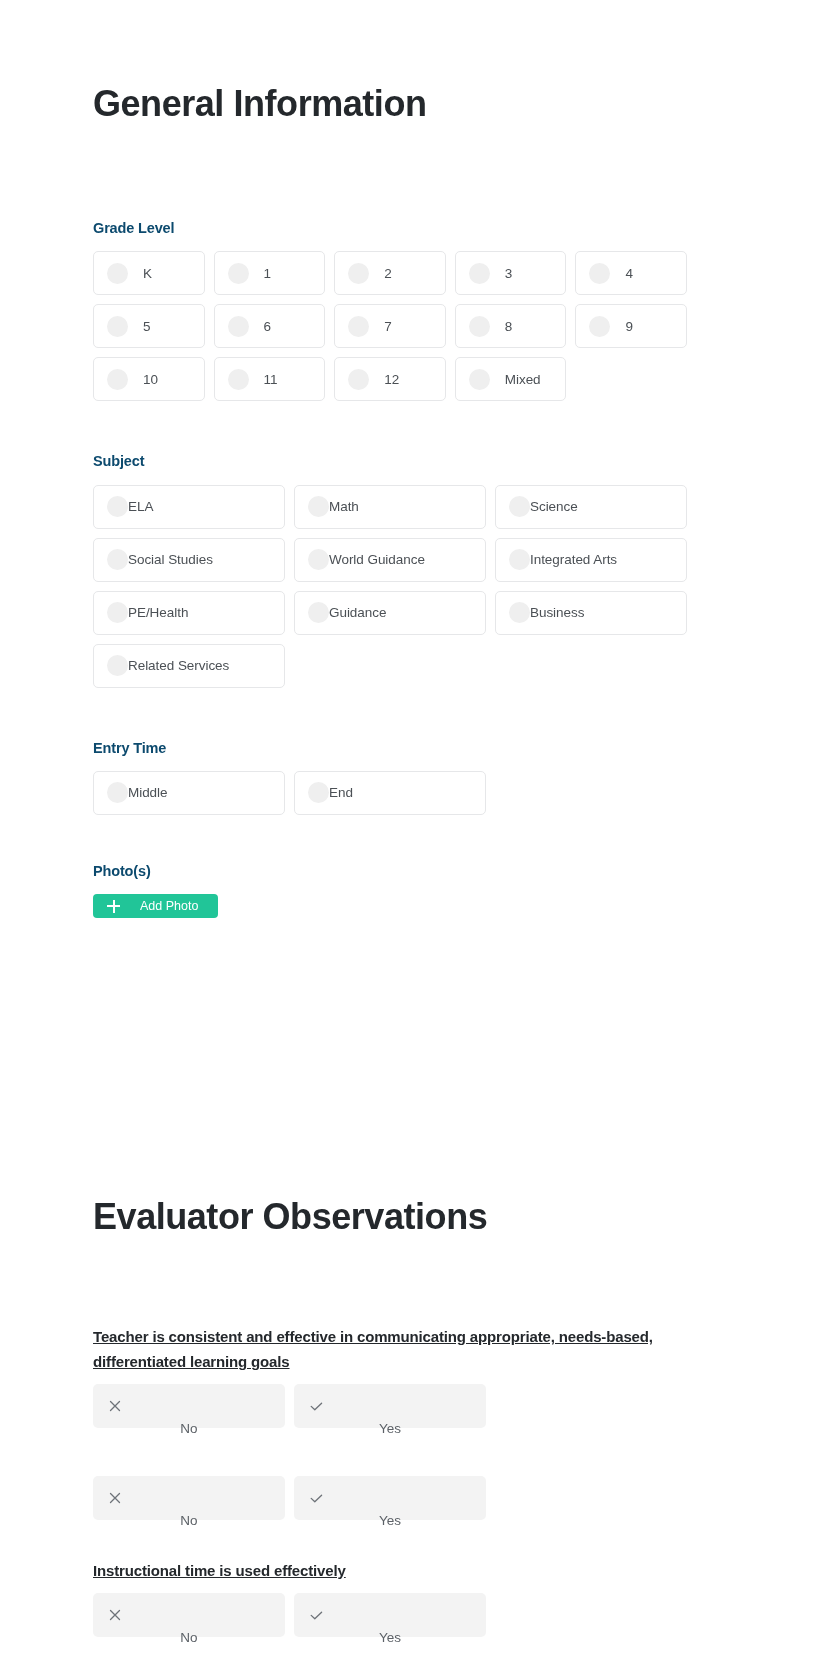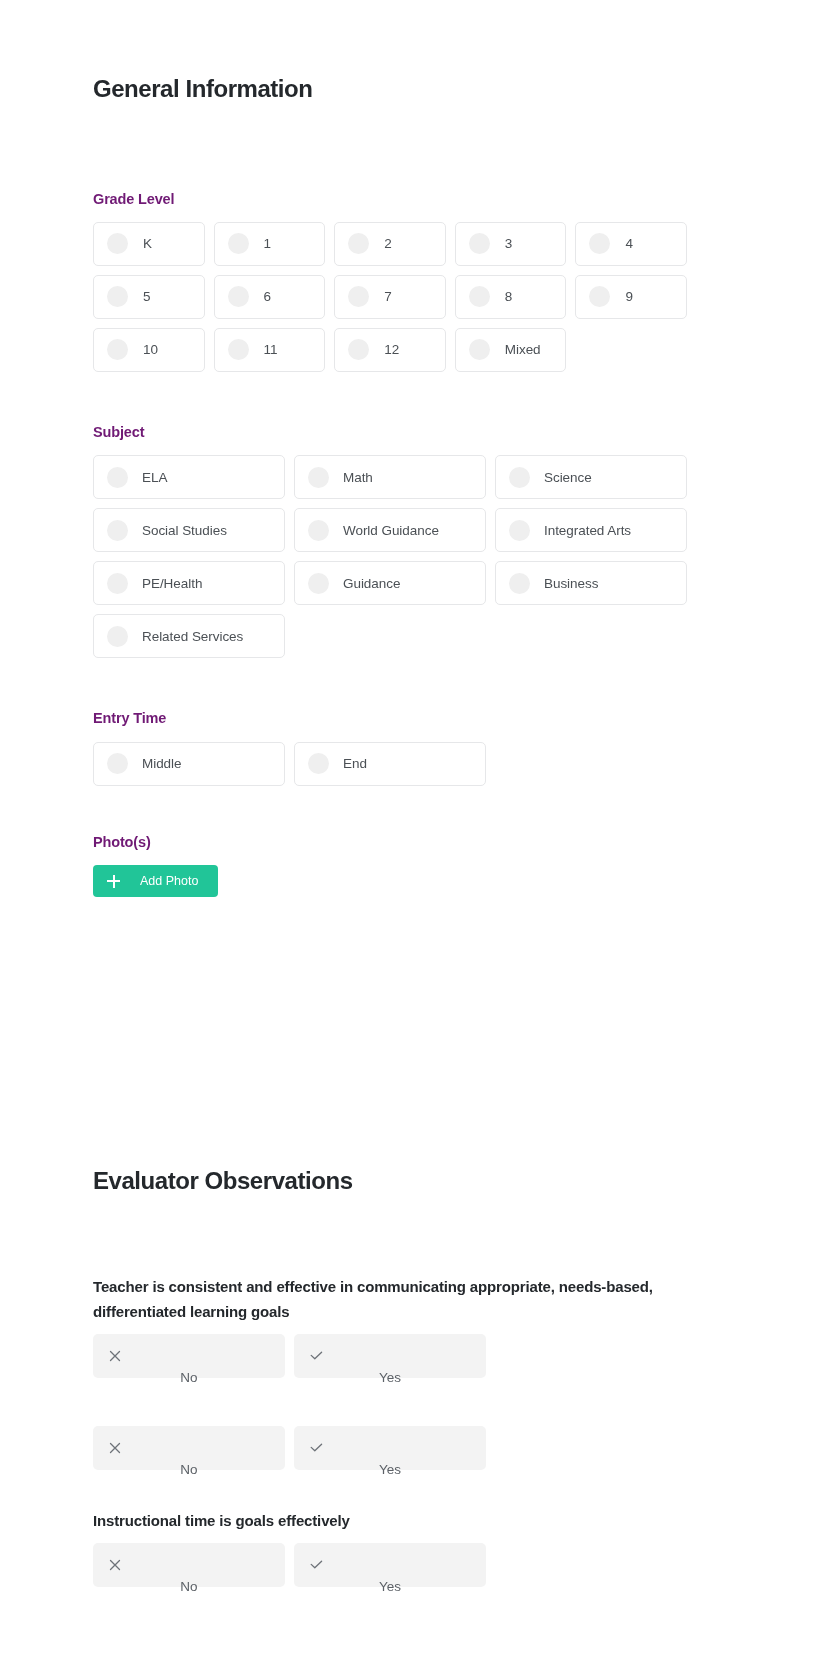--- a/index.html
+++ b/index.html
@@ -23,30 +23,30 @@
   }
   .content {
     position: absolute;
     left: 93px;
     top: 0;
     width: 594px;
   }
 
   
   .section-title {
-    font-size: 24px;
+    font-size: 36px;
     font-weight: 700;
     letter-spacing: -0.45px;
     color: #24282c;
     line-height: 1.1;
   }
   .group-label {
     font-size: 14.5px;
     font-weight: 700;
-    color: #701a75;
+    color: #0c4a6e;
     letter-spacing: -0.15px;
     line-height: 1.2;
   }
 
   
   .choice-grid {
     display: grid;
     gap: 9px 9px;
   }
   .grid-5 { grid-template-columns: repeat(5, 1fr); }
@@ -68,34 +68,33 @@
     width: 21px;
     height: 21px;
     border-radius: 50%;
     background: #efefef;
     flex: 0 0 auto;
   }
   .choice-label {
     font-size: 13.5px;
     font-weight: 400;
     color: #4b5055;
-    margin-left: 14px;
     white-space: nowrap;
     letter-spacing: -0.05px;
   }
   .grid-5 .choice-label { margin-left: 15px; }
 
   
   .add-photo-btn {
     display: inline-flex;
     align-items: center;
     background: #21c598;
     border: none;
     border-radius: 4px;
-    height: 32px;
+    height: 24px;
     padding: 0 20px 0 14px;
     cursor: pointer;
   }
   .plus-icon {
     width: 13px;
     height: 13px;
     position: relative;
     flex: 0 0 auto;
   }
   .plus-icon::before,
@@ -119,20 +118,21 @@
   }
 
   
   .question-text {
     font-size: 15px;
     font-weight: 700;
     color: #24282c;
     line-height: 1.67;
     letter-spacing: -0.15px;
     max-width: 570px;
+    text-decoration: underline;
   }
   .yesno-row {
     display: grid;
     grid-template-columns: repeat(3, 1fr);
     gap: 9px;
   }
   .yesno-btn {
     display: flex;
     align-items: center;
     background: #f3f3f3;
@@ -361,21 +361,21 @@
             <path d="M2.2 7.4 L5.8 10.8 L12.6 4.2"></path>
           </svg>
         </span>
         <span class="yesno-label">Yes</span>
       </button>
       <div></div>
     </div>
 
     
     <div style="height:38px"></div>
-    <div class="question-text">Instructional time is goals effectively</div>
+    <div class="question-text">Instructional time is used effectively</div>
 
     <div style="height:10px"></div>
     <div class="yesno-row">
       <button class="yesno-btn">
         <span class="yesno-icon">
           <svg width="14" height="14" viewBox="0 0 14 14" fill="none" stroke="currentColor" stroke-width="1.3" stroke-linecap="round">
             <path d="M2.5 2.5 L11.5 11.5 M11.5 2.5 L2.5 11.5"></path>
           </svg>
         </span>
         <span class="yesno-label">No</span>

